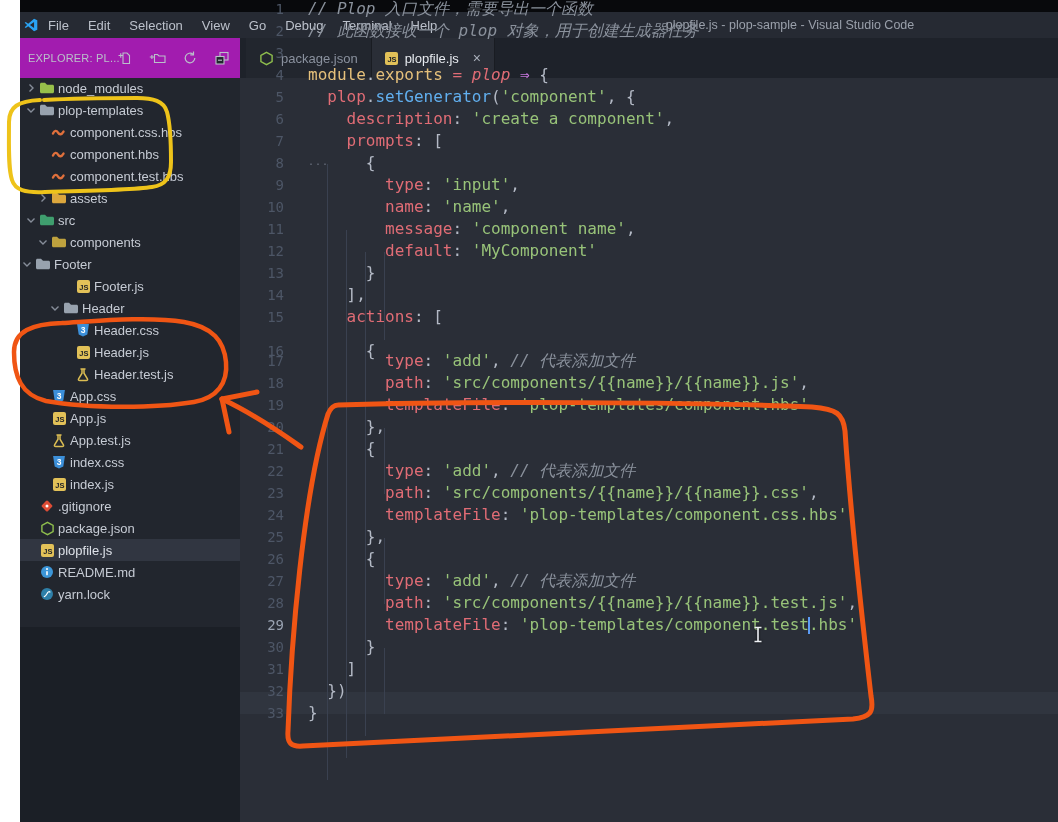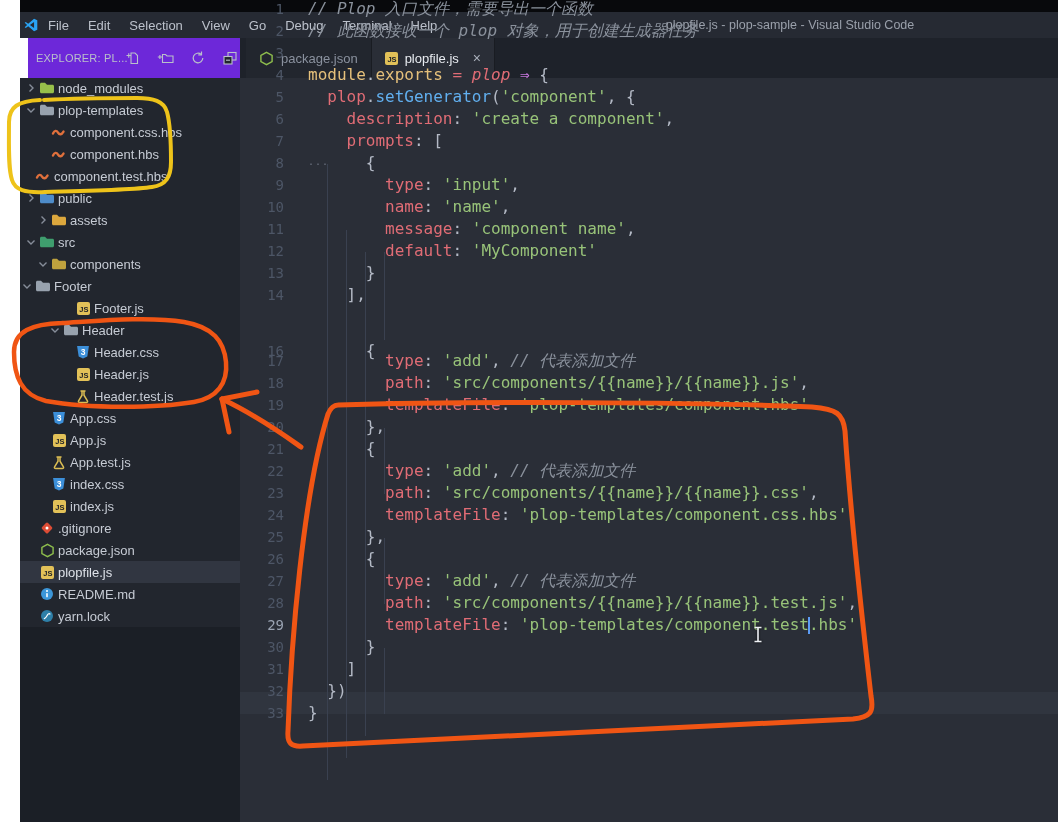--- a/index.html
+++ b/index.html
@@ -7,21 +7,21 @@
          font-family:"Liberation Sans",sans-serif;-webkit-font-smoothing:antialiased;}
   
   .topblack{position:absolute;left:20px;top:0;width:1038px;height:12px;background:#08090c;}
   .titlebar{position:absolute;left:20px;top:12px;width:1038px;height:26px;background:#262a33;}
   .vslogo{position:absolute;left:4px;top:6px;width:14px;height:14px;}
   .menus{position:absolute;left:26px;top:0;height:26px;display:flex;align-items:center;gap:15px;}
   .menu-item{color:#bcc1cb;font-size:13px;padding:0 2px;cursor:default;}
   .wintitle{position:absolute;left:500px;width:540px;top:0;height:26px;line-height:26px;
             text-align:center;color:#9aa0ab;font-size:12.5px;}
   
-  .explorer-head{position:absolute;left:28px;top:38px;width:220px;height:40px;background:#6d28d9;}
+  .explorer-head{position:absolute;left:20px;top:38px;width:220px;height:40px;background:#a21caf;}
   .explorer-title{position:absolute;left:8px;top:0;height:40px;line-height:40px;
                   color:#bac0ca;font-size:11px;letter-spacing:.2px;}
   .explorer-actions{position:absolute;left:96px;right:8px;top:10px;display:flex;justify-content:space-between;}
   .xicon{width:19px;height:19px;display:flex;align-items:center;justify-content:center;border-radius:3px;}
   .tabstrip{position:absolute;left:240px;top:38px;width:818px;height:40px;background:#1e222a;display:flex;}
   .tab{height:40px;display:flex;align-items:center;gap:7px;padding:0 13px;font-size:13px;
        background:#22262e;color:#8a919e;border-right:1px solid #191c22;}
   .tab.active{background:#2a2e37;color:#e9ecf1;}
   .tab .close{margin-left:7px;color:#aab0bb;font-size:14px;line-height:14px;}
   .tab:first-child{margin-left:6px;}
@@ -178,41 +178,28 @@
         </div>
         <div class="trow" style="padding-left: 16px;">
           <span class="chev"></span>
           <span class="fico">
             <svg width="16" height="14">
               <path d="M2,8.6 C3.5,5.2 5.5,5.2 7,7.6 C8.5,10 10.5,10 12.5,6.6" stroke="#e0703c" stroke-width="2.4" fill="none" stroke-linecap="round"></path>
             </svg>
           </span>
           <span class="tlabel">component.hbs</span>
         </div>
-        <div class="trow" style="">
+        <div class="trow" style="padding-left: 16px;">
           <span class="chev"></span>
           <span class="fico">
             <svg width="16" height="14">
               <path d="M2,8.6 C3.5,5.2 5.5,5.2 7,7.6 C8.5,10 10.5,10 12.5,6.6" stroke="#e0703c" stroke-width="2.4" fill="none" stroke-linecap="round"></path>
             </svg>
           </span>
           <span class="tlabel">component.test.hbs</span>
-        </div>
-        <div class="trow" style="padding-left: 4px;">
-          <span class="chev">
-            <svg width="14" height="14">
-              <path d="M5.5,3.5 L9,7 L5.5,10.5" stroke="#868d99" stroke-width="1.4" fill="none"></path>
-            </svg>
-          </span>
-          <span class="fico">
-            <svg width="16" height="14" viewBox="0 0 16 14">
-              <path fill="#4e8cc9" d="M1,3.3 C1,2.5 1.6,1.8 2.5,1.8 H6 L8,3.8 H13.5 C14.4,3.8 15,4.4 15,5.3 V10.8 C15,11.7 14.4,12.3 13.5,12.3 H2.5 C1.6,12.3 1,11.7 1,10.8 Z"></path>
-            </svg>
-          </span>
-          <span class="tlabel">public</span>
         </div>
         <div class="trow" style="padding-left: 16px;">
           <span class="chev">
             <svg width="14" height="14">
               <path d="M5.5,3.5 L9,7 L5.5,10.5" stroke="#868d99" stroke-width="1.4" fill="none"></path>
             </svg>
           </span>
           <span class="fico">
             <svg width="16" height="14" viewBox="0 0 16 14">
               <path fill="#dca73d" d="M1,3.3 C1,2.5 1.6,1.8 2.5,1.8 H6 L8,3.8 H13.5 C14.4,3.8 15,4.4 15,5.3 V10.8 C15,11.7 14.4,12.3 13.5,12.3 H2.5 C1.6,12.3 1,11.7 1,10.8 Z"></path>
@@ -450,20 +437,24 @@
         <span class="ctext"><span class="tk-p">        </span><span class="tk-k">default</span><span class="tk-p">: </span><span class="tk-s">'MyComponent'</span></span>
       </div>
       <div class="cline" style="top: 184px;">
         <span class="gut">13</span>
         <span class="ctext"><span class="tk-p">      }</span></span>
       </div>
       <div class="cline" style="top: 206px;">
         <span class="gut">14</span>
         <span class="ctext"><span class="tk-p">    ],</span></span>
       </div>
+      <div class="cline" style="top: 228px;">
+        <span class="gut">15</span>
+        <span class="ctext"><span class="tk-p">    </span><span class="tk-k">actions</span><span class="tk-p">: [</span></span>
+      </div>
       <div class="cline" style="top: 262px;">
         <span class="gut">16</span>
         <span class="ctext"><span class="tk-p">      {</span></span>
       </div>
       <div class="cline" style="top: 272px;">
         <span class="gut">17</span>
         <span class="ctext"><span class="tk-p">        </span><span class="tk-k">type</span><span class="tk-p">: </span><span class="tk-s">'add'</span><span class="tk-p">, </span><span class="tk-c">// 代表添加文件</span></span>
       </div>
       <div class="cline" style="top: 294px;">
         <span class="gut">18</span>

